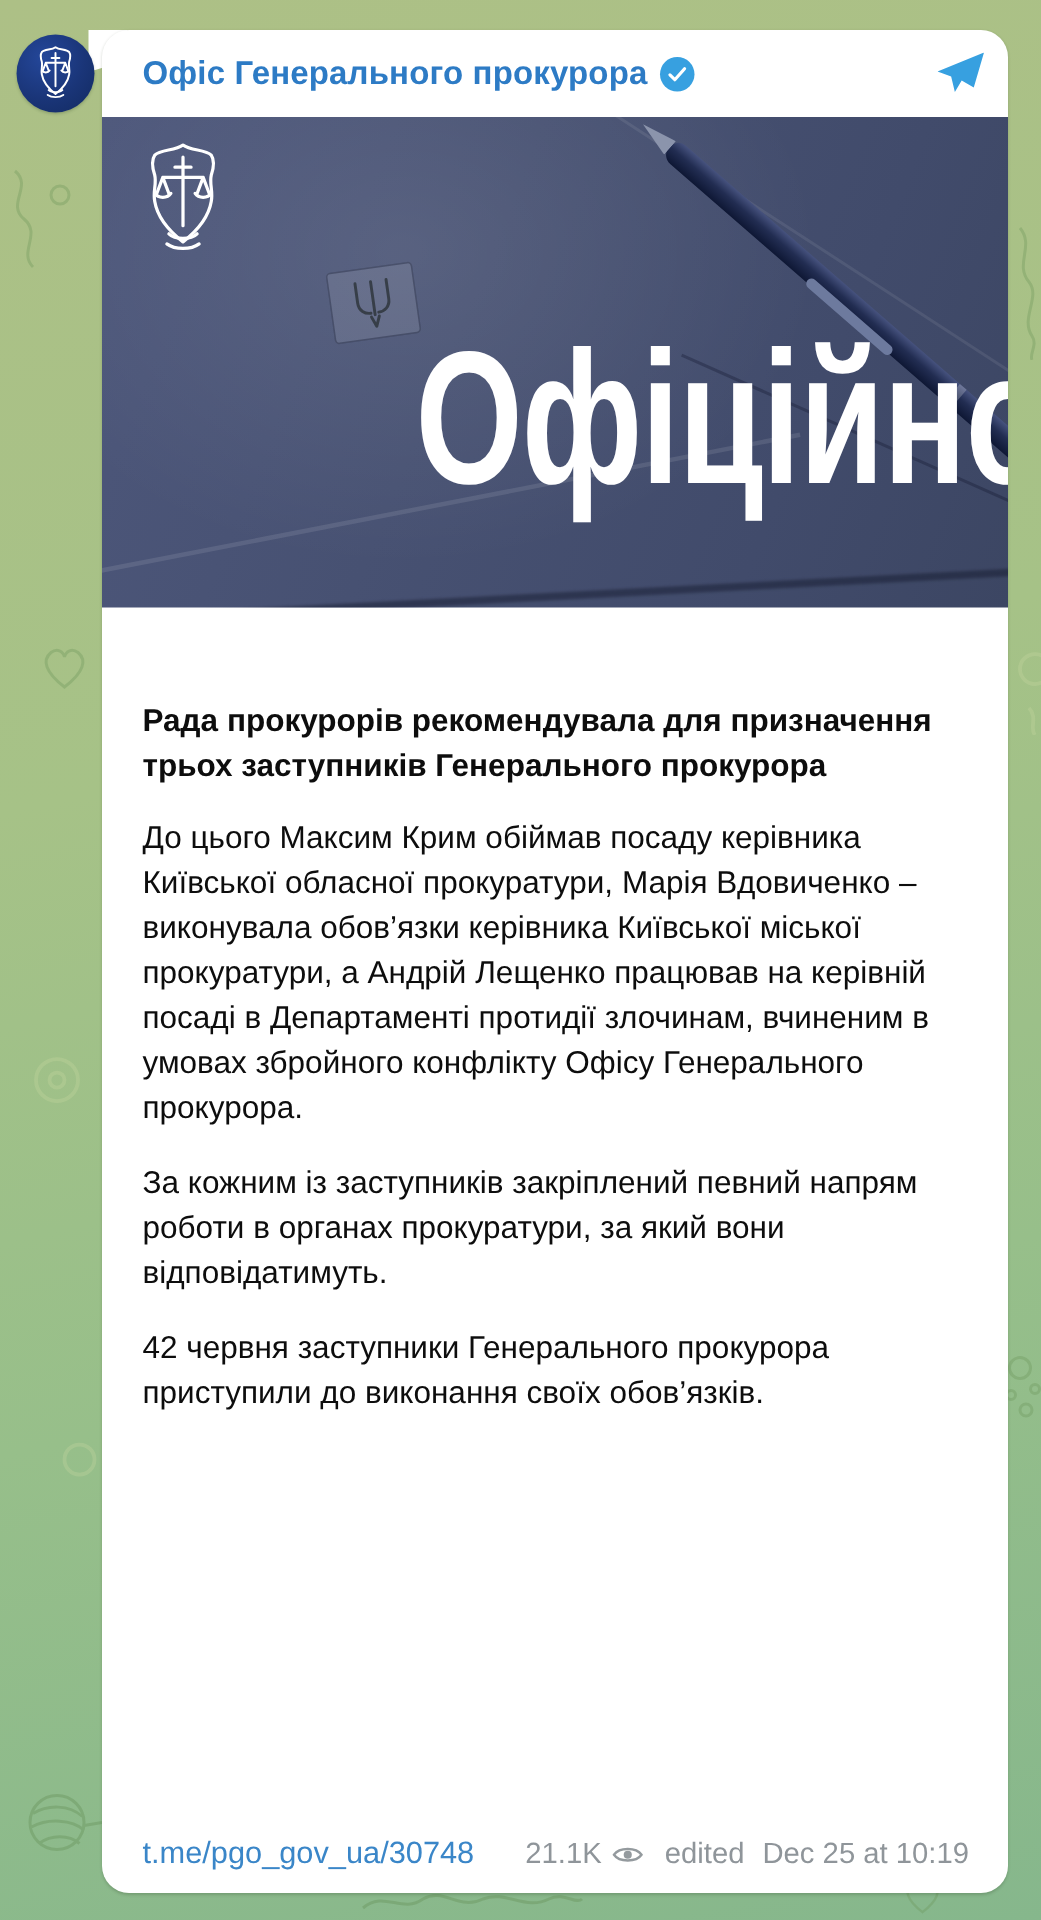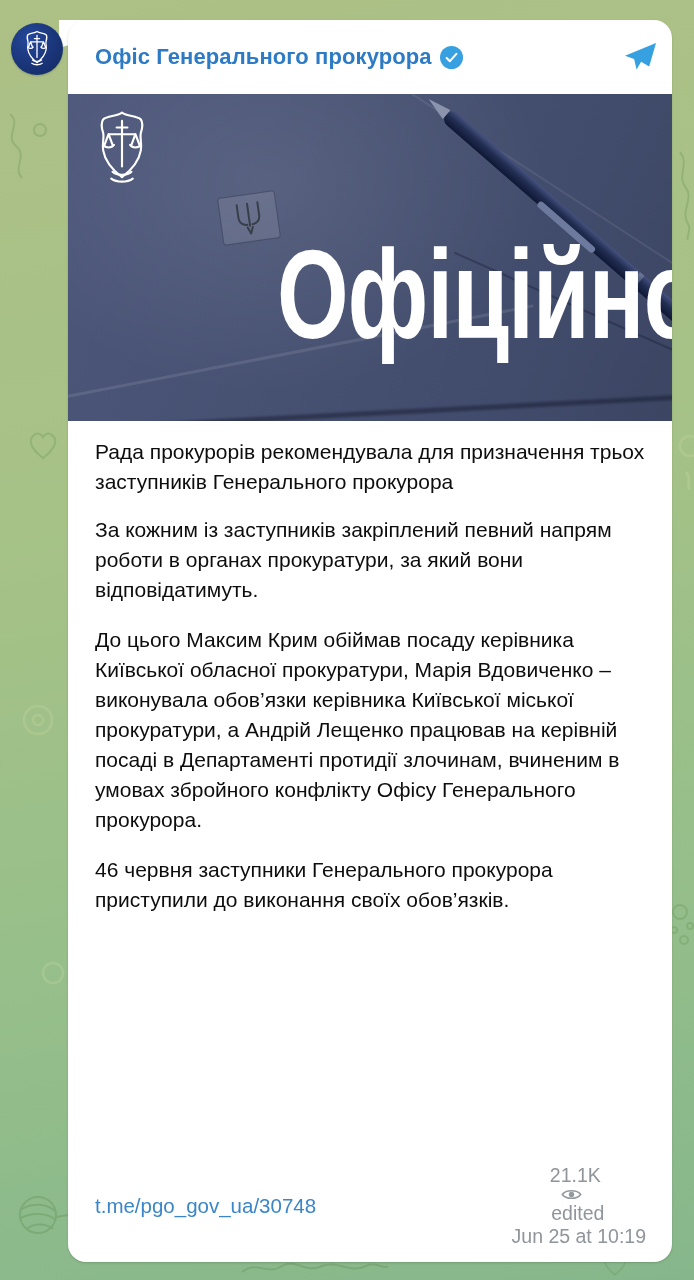--- a/index.html
+++ b/index.html
@@ -19,21 +19,21 @@
     box-shadow:0 1px 2px rgba(40,60,30,.25);
   }
   
   .tail{position:absolute;left:59px;top:20px;width:26px;height:27px;background:#fff;
     border-radius:0 0 26px 0;z-index:1;}
   .bubble{
     position:absolute;left:68px;top:20px;width:604px;height:1242px;background:#fff;
     border-radius:18px;z-index:2;box-shadow:0 1px 2px rgba(40,60,30,.22);
     display:flex;flex-direction:column;overflow:hidden;
   }
-  .header{height:74px;display:flex;align-items:center;padding:0 16px 0 27px;flex:0 0 auto;}
+  .header{height:58px;display:flex;align-items:center;padding:0 16px 0 27px;flex:0 0 auto;}
   .channel-name{font-size:22px;font-weight:700;color:#2d7bc5;letter-spacing:.1px;cursor:pointer;}
   .verified{width:23px;height:23px;border-radius:50%;background:#37a0e0;margin-left:8px;
     display:flex;align-items:center;justify-content:center;flex:0 0 auto;}
   .share{margin-left:auto;width:32px;height:30px;display:flex;align-items:center;justify-content:center;cursor:pointer;}
   
   .photo{position:relative;height:327px;overflow:hidden;flex:0 0 auto;cursor:pointer;
     background:linear-gradient(112deg,#4d577b 0%,#475172 40%,#414b6b 75%,#3c4663 100%);}
   .photo .sheen{position:absolute;left:-80px;top:-120px;width:560px;height:420px;border-radius:50%;
     background:radial-gradient(closest-side,rgba(255,255,255,.09),rgba(255,255,255,0));}
   .photo .edge1{position:absolute;left:-30px;top:258px;width:500px;height:3px;
@@ -57,30 +57,30 @@
     clip-path:polygon(0 50%,100% 0,100% 100%);}
   .pen .clip{position:absolute;left:128px;top:11px;width:74px;height:7px;border-radius:4px;
     background:linear-gradient(180deg,#8policy0,#67739a);background:#6d7a9e;}
   .pen .ring{position:absolute;left:250px;top:0;width:6px;height:16px;background:rgba(255,255,255,.22);}
   .photo-caption{position:absolute;left:209px;top:138px;white-space:nowrap;color:#ffffff;
     font-size:126px;line-height:1;font-weight:700;transform:scaleX(.73);transform-origin:left top;
     letter-spacing:-1px;}
   
   .text{padding:16px 27px 0 27px;color:#0d0d0d;font-size:21px;line-height:30px;flex:0 0 auto;}
   .text p{margin:0 0 20px 0;}
-  .text .post-title{font-weight:400;margin-bottom:18px;}
+  .text .post-title{font-weight:700;margin-bottom:18px;margin-top:45px;}
   .text p:last-child{margin-bottom:0;}
   
   .footer{margin-top:auto;flex:0 0 auto;display:flex;align-items:center;
     padding:6px 26px 14px 27px;gap:13px;}
   .post-link{font-size:20.5px;color:#3a86c8;text-decoration:none;cursor:pointer;}
-  .meta{margin-left:auto;display:flex;align-items:center;color:#8f959a;font-size:19.5px;flex-direction:column;}
+  .meta{margin-left:auto;display:flex;align-items:center;color:#8f959a;font-size:19.5px;}
   .meta .views{margin-right:7px;}
   .meta .eye{display:flex;align-items:center;margin-right:14px;}
-  .meta .edited{margin-right:2px;}
+  .meta .edited{margin-right:12px;}
 </style>
 </head>
 <body>
 
 <div class="doodles">
   <svg style="left:12px;top:1185px" width="58" height="58" viewBox="0 0 58 58" fill="none" stroke="#5f8a4f" stroke-width="2">
       <circle cx="26" cy="30" r="18"></circle>
       <path d="M10 24 C20 18 34 18 43 26 M9 33 C20 27 36 28 44 35 M14 44 C22 38 34 38 41 44 M44 32 L56 30"></path>
     </svg>
   <svg style="left:2px;top:110px" width="50" height="70" viewBox="0 0 50 70" fill="none" stroke="#6a9458" stroke-width="2">
@@ -168,33 +168,33 @@
     <div class="trident-chip">
       <svg width="30" height="34" viewBox="0 0 22 26" fill="none" stroke="rgba(24,30,28,0.6)" stroke-width="1.5" stroke-linecap="round" stroke-linejoin="round">
         <path d="M3 2 V12 C3 16 6 18 9 18 M19 2 V12 C19 16 16 18 13 18 M11 2 V19 M9 20 L11 25 L13 20"></path>
       </svg>
     </div>
     <div class="photo-caption">Офіційно</div>
   </div>
 
   <div class="text">
     <p class="post-title">Рада прокурорів рекомендувала для призначення трьох заступників Генерального прокурора</p>
+    <p>До цього Максим Крим обіймав посаду керівника Київської обласної прокуратури, Марія Вдовиченко – виконувала обов’язки керівника Київської міської прокуратури, а Андрій Лещенко працював на керівній посаді в Департаменті протидії злочинам, вчиненим в умовах збройного конфлікту Офісу Генерального прокурора.</p>
     <p>За кожним із заступників закріплений певний напрям роботи в органах прокуратури, за який вони відповідатимуть.</p>
-    <p>До цього Максим Крим обіймав посаду керівника Київської обласної прокуратури, Марія Вдовиченко – виконувала обов’язки керівника Київської міської прокуратури, а Андрій Лещенко працював на керівній посаді в Департаменті протидії злочинам, вчиненим в умовах збройного конфлікту Офісу Генерального прокурора.</p>
-    <p>46 червня заступники Генерального прокурора приступили до виконання своїх обов’язків.</p>
+    <p>42 червня заступники Генерального прокурора приступили до виконання своїх обов’язків.</p>
   </div>
 
   <div class="footer">
     <a class="post-link">t.me/pgo_gov_ua/30748</a>
     <div class="meta">
       <span class="views">21.1K</span>
       <span class="eye">
         <svg width="21" height="15" viewBox="0 0 24 16" fill="none">
             <path d="M1.5 8 C5.5 2.2 18.5 2.2 22.5 8 C18.5 13.8 5.5 13.8 1.5 8 Z" stroke="#949a9e" stroke-width="1.8"></path>
             <circle cx="12" cy="8" r="3.1" fill="#949a9e"></circle>
           </svg>
       </span>
       <span class="edited">edited</span>
-      <span class="timestamp">Jun 25 at 10:19</span>
+      <span class="timestamp">Dec 25 at 10:19</span>
     </div>
   </div>
 
 </div>
 
 </body></html>

